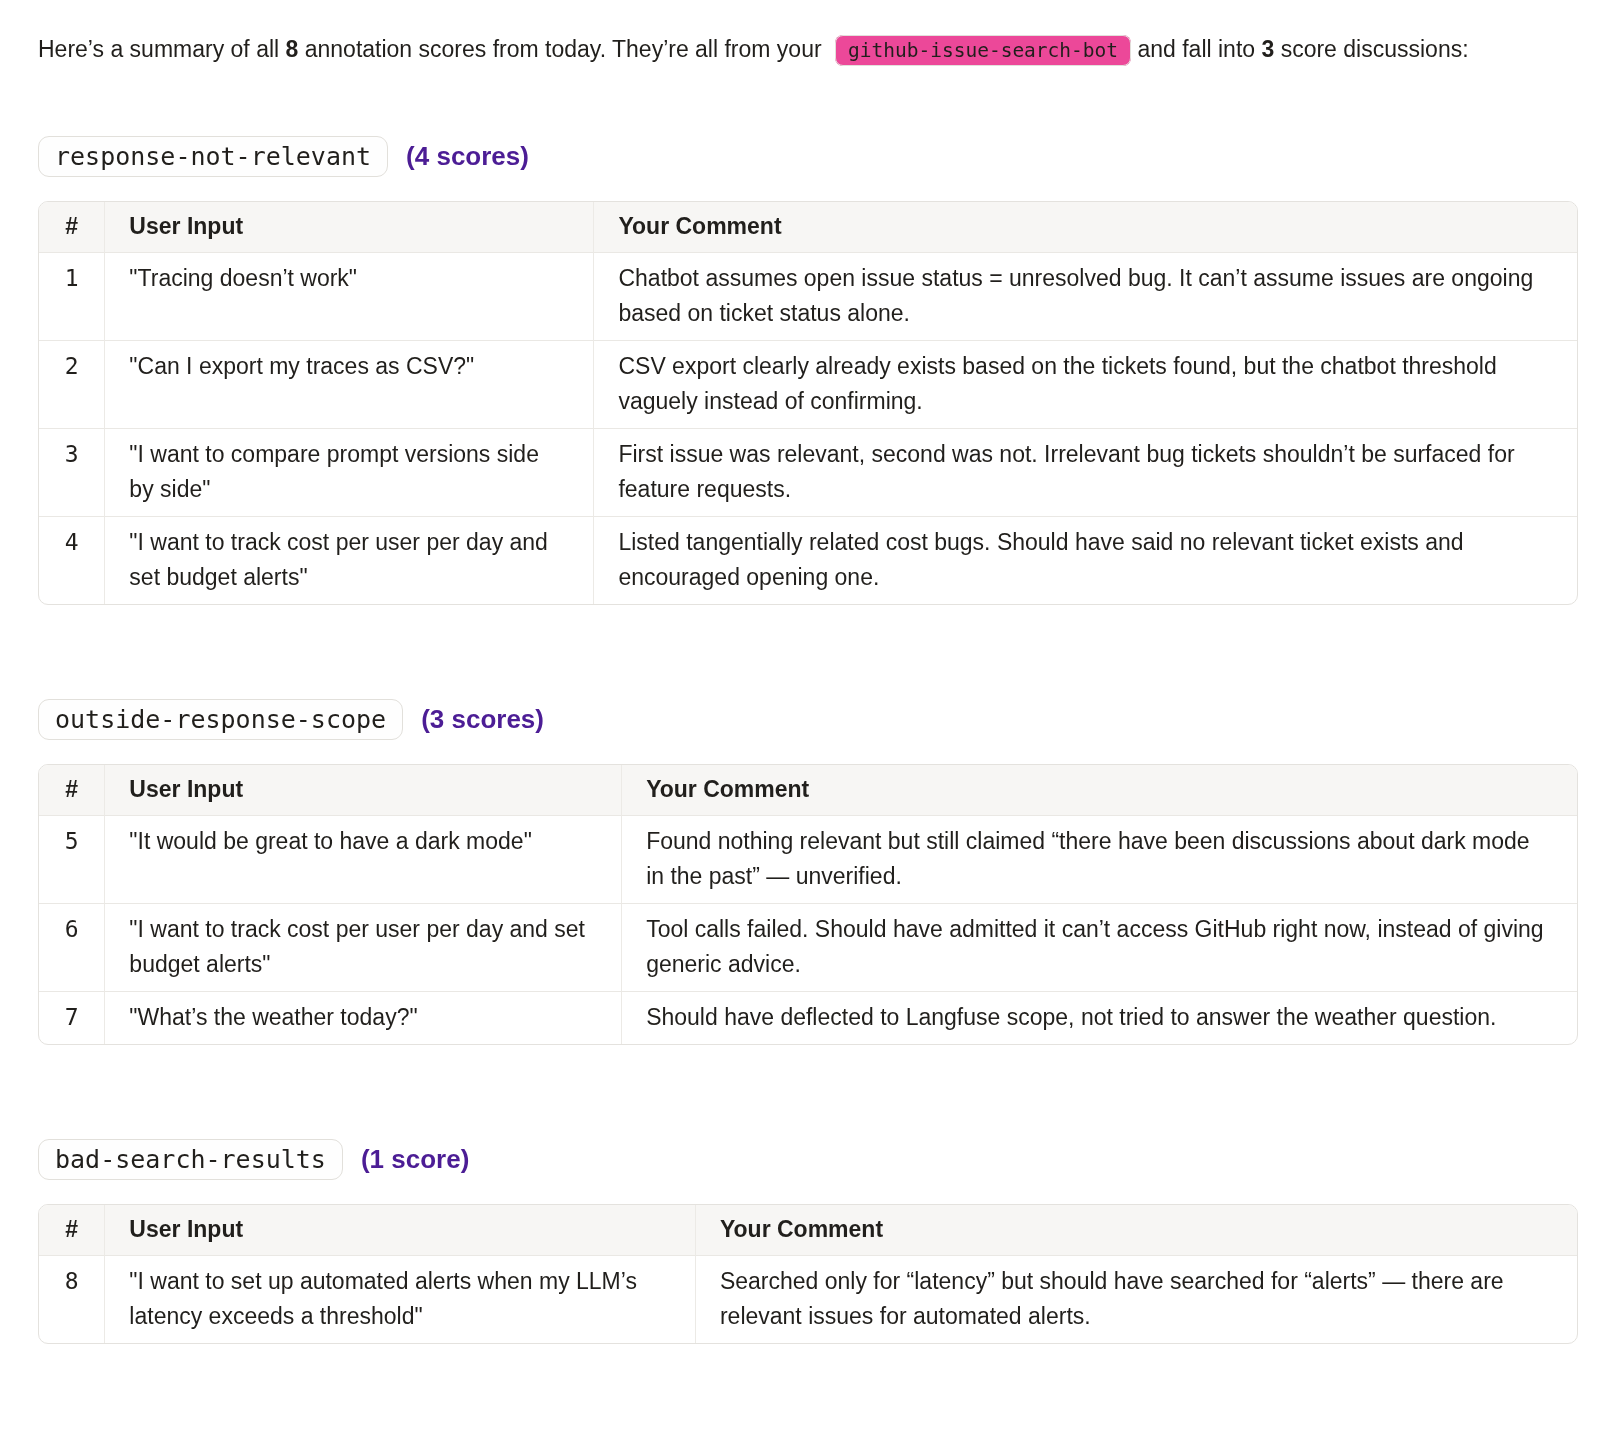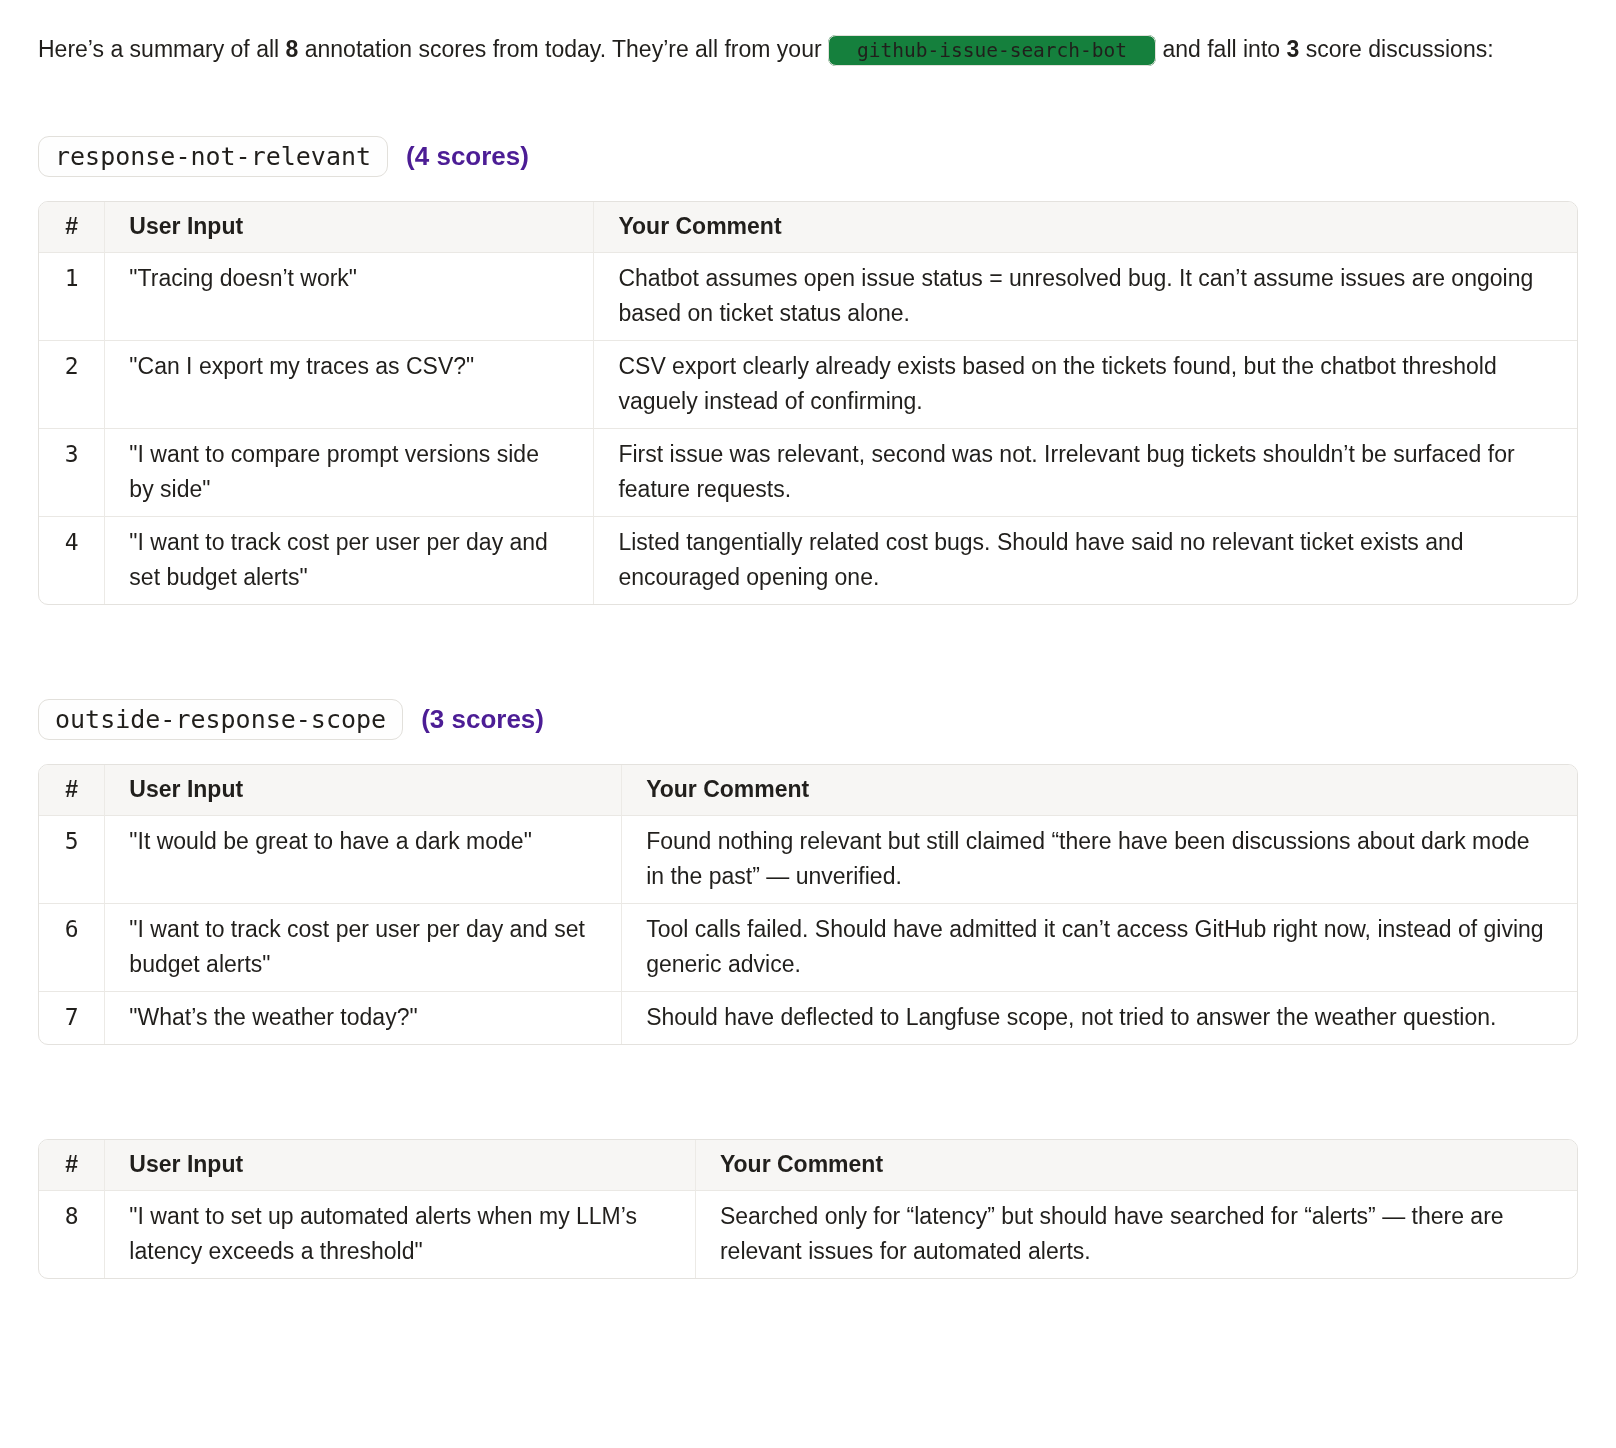--- a/index.html
+++ b/index.html
@@ -15,26 +15,27 @@
   .intro {
     font-size: 23px;
     line-height: 46px;
     color: #211f1c;
     max-width: 1530px;
   }
   .intro strong { font-weight: 700; }
   .inline-code {
     font-family: "DejaVu Sans Mono", "Liberation Mono", monospace;
     font-size: 19.5px;
-    background: #15803d;
+    background: #ec4899;
     border: 1.5px solid #e2e0db;
     border-radius: 8px;
-    padding: 3px 28px;
+    padding: 3px 12px;
     white-space: nowrap;
     color: #211f1c;
+    margin-left: 7px;
   }
   
   .section { margin-top: 94px; }
   .section.first { margin-top: 62px; }
   .section-heading {
     display: flex;
     align-items: center;
     gap: 18px;
     font-size: 26px;
     font-weight: 700;
@@ -168,20 +169,24 @@
           <tr>
             <td class="num">7</td>
             <td>"What’s the weather today?"</td>
             <td>Should have deflected to Langfuse scope, not tried to answer the weather question.</td>
           </tr>
         </tbody>
     </table>
   </section>
 
   <section class="section section-2">
+    <h2 class="section-heading">
+      <code class="code-pill">bad-search-results</code>
+      <span class="count-label">(1 score)</span>
+    </h2>
     <table class="scores-table">
       <colgroup>
           <col class="col-num">
           <col class="col-input">
           <col class="col-comment">
         </colgroup>
       <thead>
         <tr>
           <th class="num">#</th>
           <th>User Input</th>

